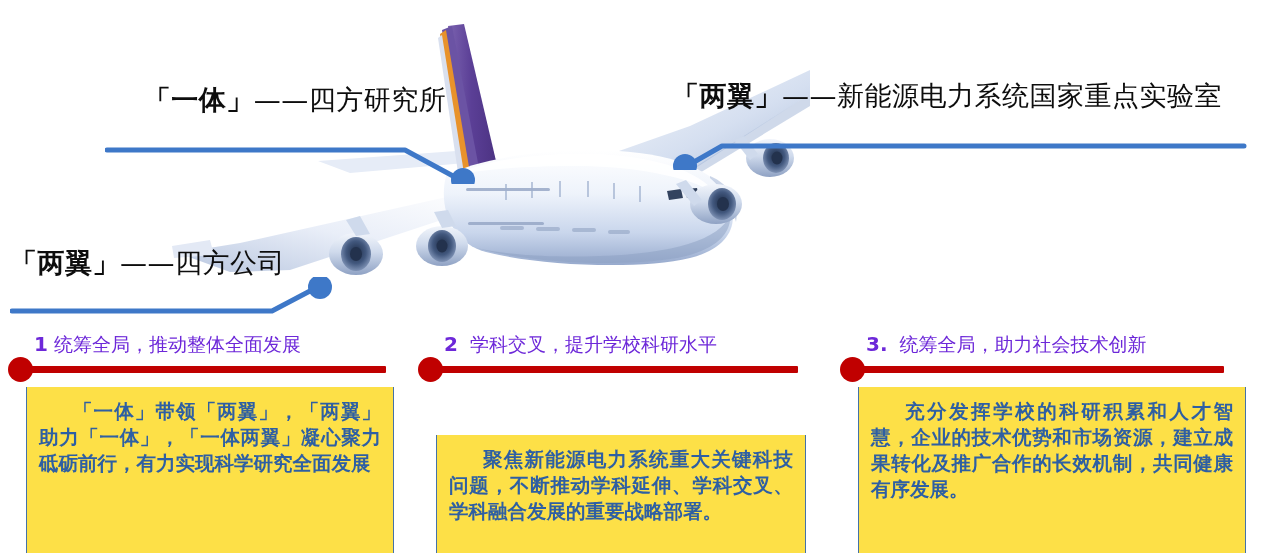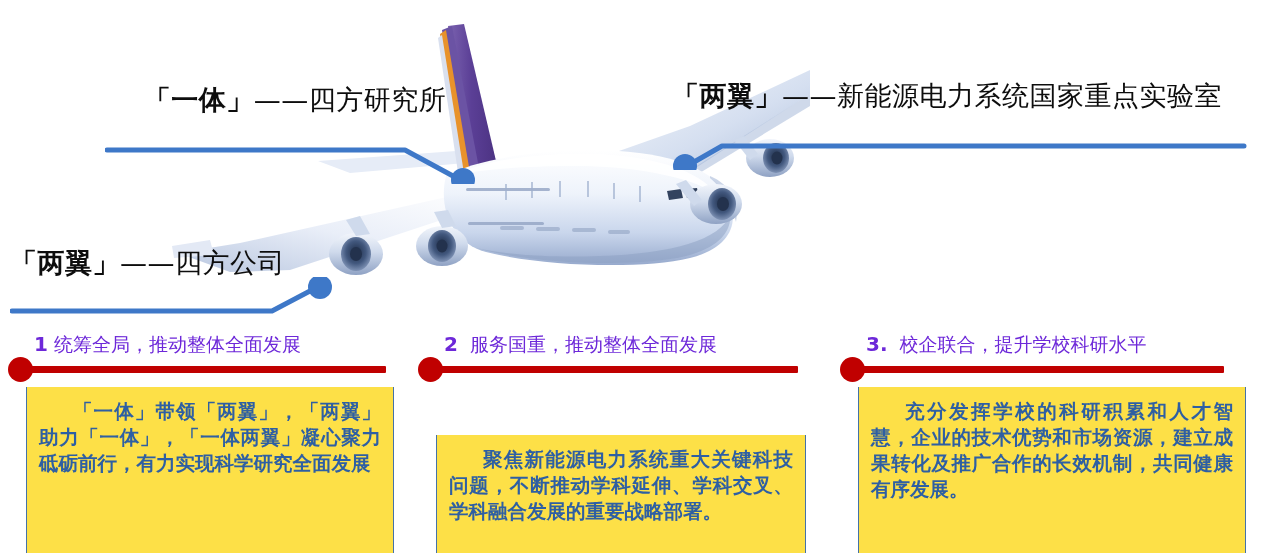--- a/index.html
+++ b/index.html
@@ -214,33 +214,33 @@
     <div class="card-bar" style="width:364px;"></div>
     <div class="card-dot"></div>
     <div class="card-box" style="width:368px;height:180px;">
       <div class="btext">「一体」带领「两翼」，「两翼」助力「一体」，「一体两翼」凝心聚力砥砺前行，有力实现科学研究全面发展</div>
     </div>
   </div>
 
   <div class="card" style="left:418px;width:392px;">
     <div class="card-head">
       <span class="num">2</span>
-      &nbsp;<span>服务国重，推动整体全面发展</span>
+      &nbsp;<span>学科交叉，提升学校科研水平</span>
     </div>
     <div class="card-bar" style="width:366px;"></div>
     <div class="card-dot"></div>
     <div class="card-box" style="width:370px;height:196px;margin-top:48px;">
       <div class="btext">聚焦新能源电力系统重大关键科技问题，不断推动学科延伸、学科交叉、学科融合发展的重要战略部署。</div>
     </div>
   </div>
 
   <div class="card" style="left:840px;width:396px;">
     <div class="card-head">
       <span class="num">3.</span>
-      &nbsp;<span>校企联合，提升学校科研水平</span>
+      &nbsp;<span>统筹全局，助力社会技术创新</span>
     </div>
     <div class="card-bar" style="width:370px;"></div>
     <div class="card-dot"></div>
     <div class="card-box" style="width:388px;height:180px;">
       <div class="btext">充分发挥学校的科研积累和人才智慧，企业的技术优势和市场资源，建立成果转化及推广合作的长效机制，共同健康有序发展。</div>
     </div>
   </div>
 
 </div>
 

